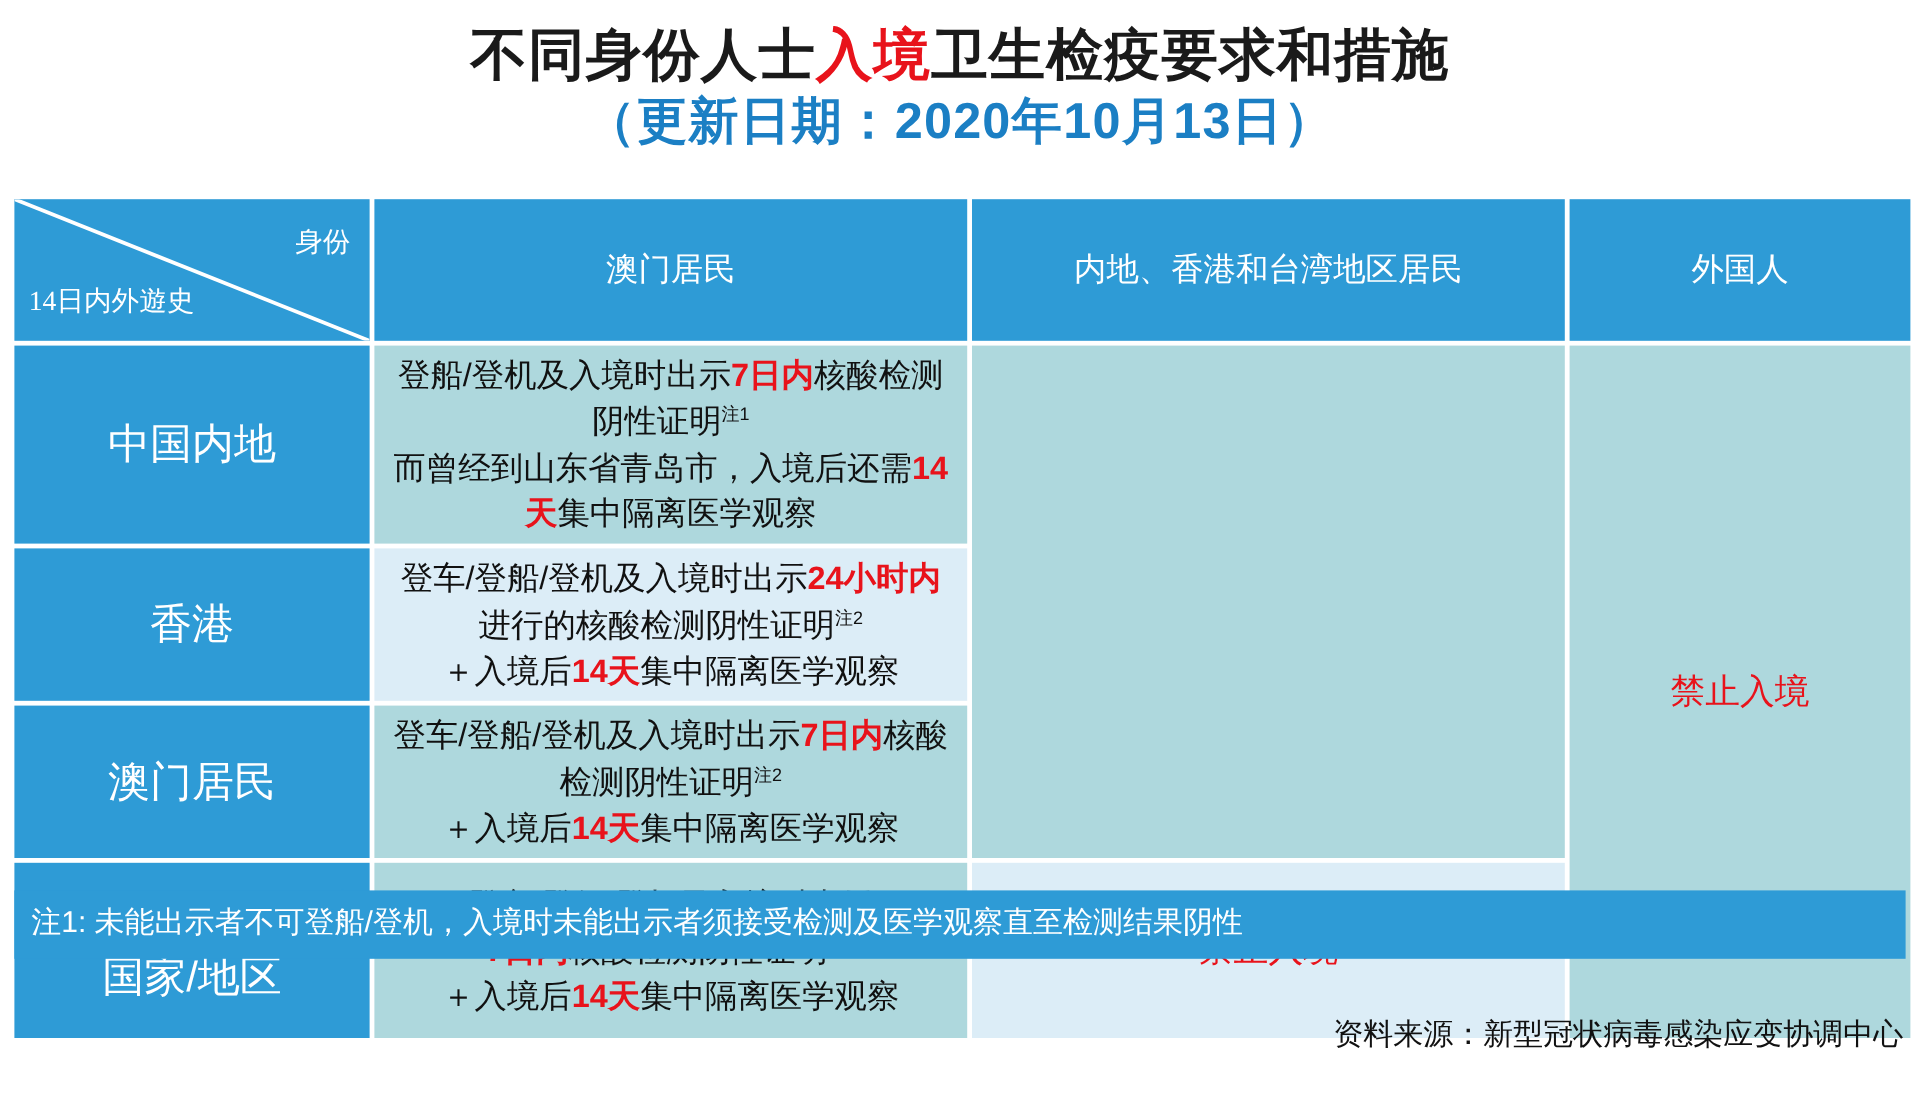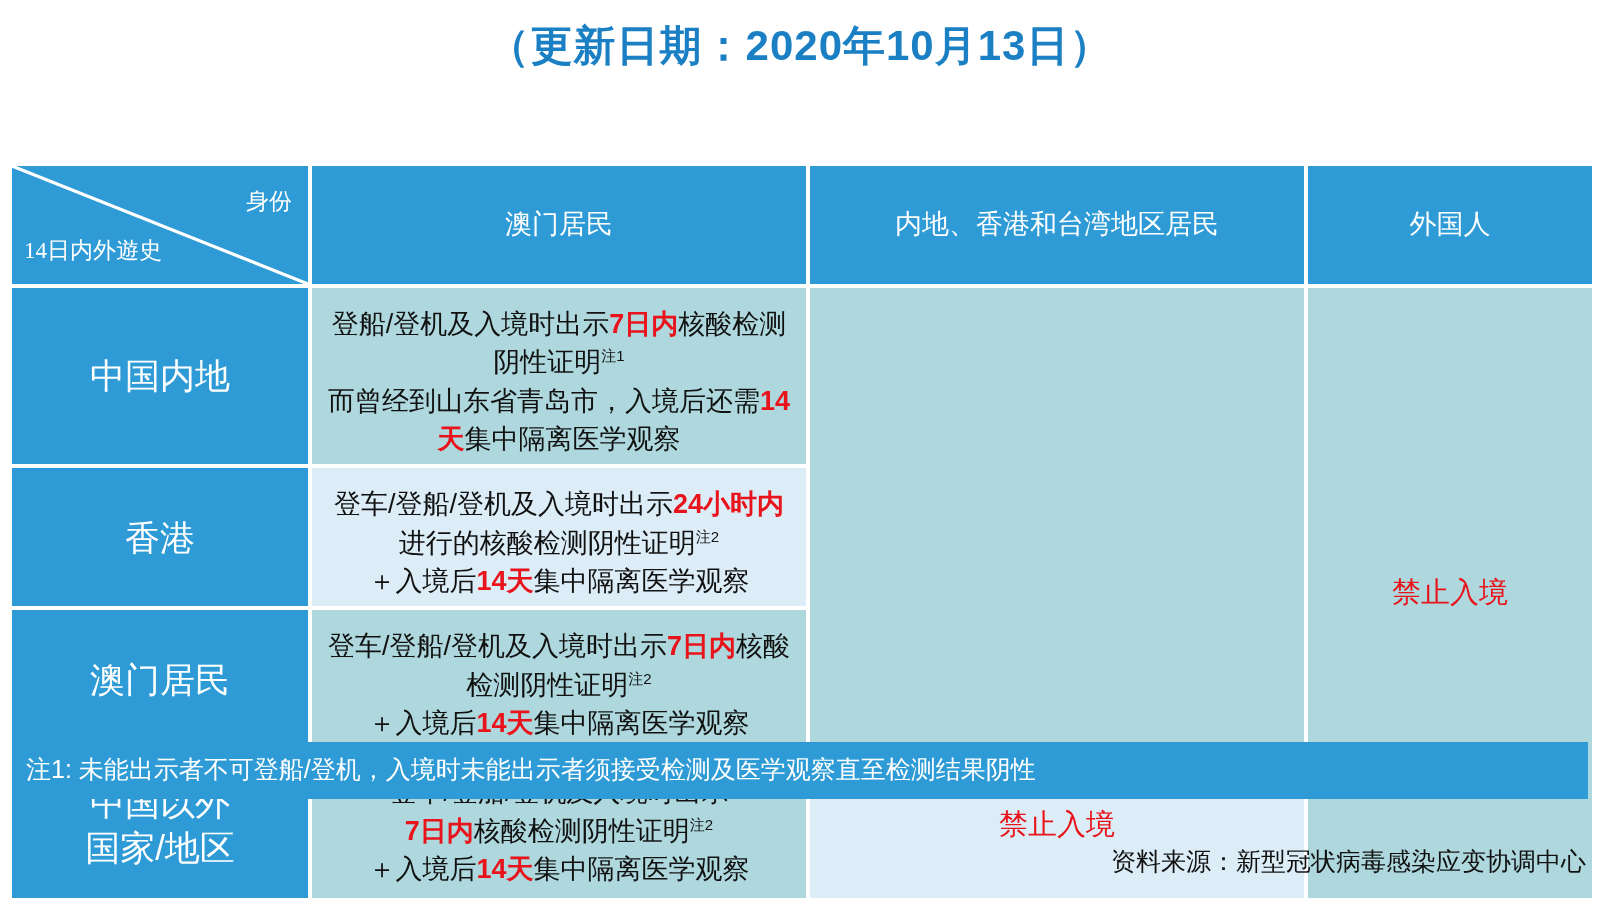--- a/index.html
+++ b/index.html
@@ -107,21 +107,20 @@
 
   
   .tint-teal  { background: #aed8dd; }
   .tint-light { background: #dcedf7; }
 
   .cell-text {
     font-size: 27px;
     color: #111111;
     line-height: 1.42;
     padding: 6px 10px;
-    margin-top: 11px;
   }
   .cell-text .r { color: #e8131b; font-weight: bold; }
   .cell-text .note {
     font-size: 15px;
     vertical-align: super;
     line-height: 0;
   }
   .ban {
     font-size: 29px;
     color: #e8131b;
@@ -154,20 +153,23 @@
     right: 14px;
     top: 845px;
     font-size: 25px;
     color: #111111;
   }
 </style>
 </head>
 <body>
 
 <div class="title-block">
+  <div class="title-main">
+    <span>不同身份人士</span><span class="hl">入境</span><span>卫生检疫要求和措施</span>
+  </div>
   <div class="title-sub">（更新日期：2020年10月13日）</div>
 </div>
 
 <div class="table-wrap">
   <table class="tbl">
     <colgroup>
       <col style="width:296px">
       <col style="width:494px">
       <col style="width:494px">
       <col style="width:284px">

